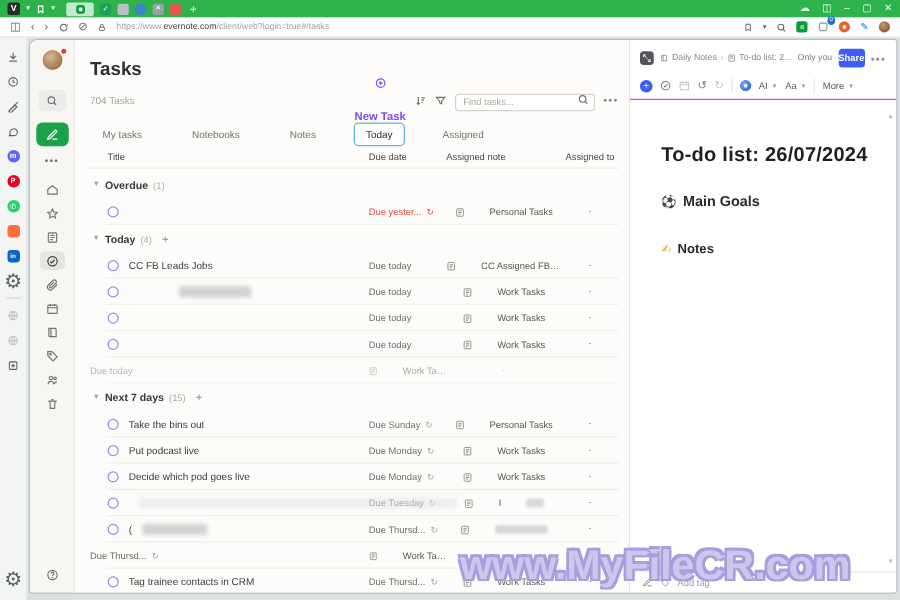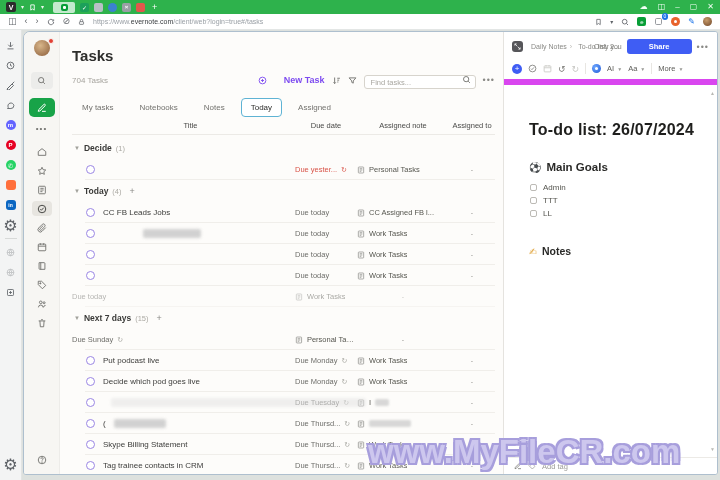--- a/index.html
+++ b/index.html
@@ -59,78 +59,78 @@
   .sbi{width:20px;height:15px;display:flex;align-items:center;justify-content:center;color:#72726e;border-radius:4px;}
   .sbi.active{background:#e7e5e0;color:#3b3b39;}
   .sbhelp{position:absolute;bottom:9px;color:#72726e;}
 
   
   .tasksp{flex:1;display:flex;flex-direction:column;padding:0 8px 0 12px;min-width:0;background:#fdfcfa;}
   .t-title{margin-top:15px;font-size:15px;font-weight:bold;color:#2e2e2c;}
   .t-subrow{display:flex;align-items:center;margin-top:7px;height:18px;}
   .t-count{font-size:8px;color:#a6a49e;}
   .t-controls{margin-left:auto;display:flex;align-items:center;gap:7px;}
-  .newtask{display:flex;align-items:center;gap:17px;color:#7d4bf0;font-size:9px;font-weight:bold;}
+  .newtask{display:flex;align-items:center;gap:17px;color:#7d4bf0;font-size:9px;font-weight:bold;flex-direction:column;}
   .toolico{color:#6f6f6b;}
   .findbox{position:relative;}
   .findbox input{width:112px;height:14px;border:1px solid #d7d4cd;border-radius:3px;font-size:7.5px;color:#55554f;padding:0 18px 0 6px;background:#fff;outline:none;font-family:inherit;}
   .findbox input::placeholder{color:#a9a7a1;}
   .findbox .mag{position:absolute;right:5px;top:4px;color:#6f6f6b;}
   .hmore{color:#8a8a86;font-size:9px;letter-spacing:1px;}
-  .t-tabs{display:flex;gap:6px;margin-top:9px;align-items:center;}
+  .t-tabs{display:flex;gap:20px;margin-top:9px;align-items:center;}
   .ttab{font-size:8px;color:#73726e;padding:4px 9px;border:1px solid transparent;border-radius:4px;white-space:nowrap;}
   .ttab.active{background:#fff;border-color:#5fb3d4;color:#2d2d2b;}
   .tlist{flex:1;overflow:hidden;margin-top:2px;}
   .trow{display:grid;grid-template-columns:1fr 62px 92px 46px;align-items:center;}
   .thead{height:18px;border-bottom:1px solid #eceae6;}
-  .thead span{font-size:7.5px;color:#4a4a48;text-align:center;}
+  .thead span{font-size:7.5px;color:#4a4a48;}
   .thead span:last-child{text-align:center;}
   .sechdr{display:flex;align-items:center;gap:4px;height:22px;padding-left:2px;}
   .chev{color:#a2a29c;font-size:6px;}
   .secname{font-size:8.5px;font-weight:bold;color:#3a3a38;}
   .seccount{font-size:7.5px;color:#aba9a3;}
   .secadd{color:#8a8a86;font-size:9px;margin-left:4px;}
   .taskrow{height:21px;position:relative;}
   .taskrow::after{content:"";position:absolute;left:13px;right:0;bottom:0;height:1px;background:#f0eeea;}
   .tcell1{display:flex;align-items:center;gap:8px;padding-left:14px;min-width:0;}
   .circ{width:9px;height:9px;border:1.3px solid #9a86e4;border-radius:50%;flex:none;background:#fff;}
   .ccirc{width:10px;height:10px;border:1px solid #b7b5b0;border-radius:50%;flex:none;color:#a3a19b;font-size:6px;display:flex;align-items:center;justify-content:center;}
   .ttl{font-size:8px;color:#3c3c3a;white-space:nowrap;overflow:hidden;}
   .blob{display:inline-block;height:9px;border-radius:2px;background:#c7c7c7;filter:blur(1.5px);opacity:.8;flex:none;}
   .blob.light{background:#e4e4e4;opacity:.55;}
   .nblob{display:inline-block;height:7px;border-radius:2px;background:#cfcfcf;filter:blur(1.2px);opacity:.8;flex:none;}
   .due{font-size:7.5px;color:#6e6e6a;display:flex;gap:4px;align-items:center;white-space:nowrap;}
   .due.red{color:#d95348;}
   .rec{font-size:7px;color:#a7a7a1;}
   .due.red .rec{color:#d95348;}
-  .notecell{display:flex;align-items:center;gap:4px;font-size:7.5px;color:#56564f;min-width:0;}
+  .notecell{display:flex;align-items:center;gap:20px;font-size:7.5px;color:#56564f;min-width:0;justify-content:center;}
   .notecell .nt{white-space:nowrap;overflow:hidden;text-overflow:ellipsis;}
   .asgn{text-align:center;font-size:7px;color:#8d8d88;}
   .completed{opacity:.5;}
   .completed .ttl{text-decoration:line-through;color:#8f8d87;}
 
   
   .notep{width:214px;flex:none;border-left:1px solid #e5e3df;background:#fff;display:flex;flex-direction:column;position:relative;}
   .np-head{display:flex;align-items:center;gap:5px;padding:7px 8px 3px 8px;}
   .expand{width:11px;height:11px;background:#56565a;border-radius:3px;display:flex;align-items:center;justify-content:center;color:#fff;flex:none;}
   .np-bc{display:flex;align-items:center;gap:3px;font-size:7px;color:#8a8a86;min-width:0;white-space:nowrap;}
   .np-bc .sep{color:#b9b7b2;}
   .onlyyou{margin-left:auto;font-size:7px;color:#7d7d79;white-space:nowrap;}
-  .sharebtn{background:#3f5df4;color:#fff;font-size:7.5px;font-weight:bold;padding:3px 22px;border-radius:3px;flex:none;}
+  .sharebtn{background:#3f5df4;color:#fff;font-size:7.5px;font-weight:bold;padding:3px 0;border-radius:3px;flex:none;}
   .npmore{color:#8a8a86;font-size:9px;letter-spacing:1px;flex:none;}
   .np-tools{display:flex;align-items:center;gap:6px;padding:6px 8px 5px 8px;}
   .tool-plus{width:10px;height:10px;background:#3f5df4;border-radius:50%;color:#fff;font-size:8px;line-height:9px;text-align:center;flex:none;}
   .tool{color:#7c7c78;}
   .tool.dim{color:#c8c8c4;}
   .tooldiv{width:1px;height:11px;background:#e8e6e2;}
   .aicirc{width:9px;height:9px;border-radius:50%;background:radial-gradient(circle at 35% 35%,#6ea8ff,#1f58d6);position:relative;flex:none;}
   .aicirc::after{content:"";position:absolute;left:3px;top:3px;width:3px;height:3px;background:#fff;border-radius:50%;}
   .tlabel{font-size:7.5px;color:#5a5a56;display:flex;align-items:center;gap:3px;white-space:nowrap;}
   .dcaret{font-size:5px;color:#9a9a96;}
-  .np-body{flex:1;padding:36px 14px 0 25px;position:relative;overflow:hidden;border-top:6px solid #d946ef;}
+  .np-body{flex:1;padding:36px 14px 0 25px;position:relative;overflow:hidden;border-top:1px solid #d946ef;}
   .np-title{font-size:16px;font-weight:bold;color:#1f1f1d;letter-spacing:.2px;}
   .goals{margin-top:22px;display:flex;align-items:center;gap:5px;font-size:11.5px;font-weight:bold;color:#2a2a28;}
   .gball{font-size:10px;color:#2f6fd6;}
   .chklist{margin-top:8px;}
   .chk{display:flex;align-items:center;gap:6px;height:13px;padding-left:1px;}
   .chkbox{width:7px;height:7px;border:1px solid #bcbab5;border-radius:2px;flex:none;}
   .chklab{font-size:8px;color:#55554f;}
   .noteshdr{margin-top:25px;display:flex;align-items:center;gap:5px;font-size:10.5px;font-weight:bold;color:#2a2a28;}
   .pennote{font-size:9.5px;color:#e0a43c;}
   .np-foot{border-top:1px solid #eceae6;height:17px;display:flex;align-items:center;gap:6px;padding:0 10px;flex:none;}
@@ -411,21 +411,21 @@
       </div>
     <div class="trow thead">
         <span style="padding-left: 14px;">Title</span>
         <span>Due date</span>
         <span>Assigned note</span>
         <span>Assigned to</span>
       </div>
     <div class="tlist">
         <div class="sechdr">
           <span class="chev">▼</span>
-          <span class="secname">Decide</span>
+          <span class="secname">Overdue</span>
           <span class="seccount">(1)</span>
         </div>
         <div class="trow taskrow">
           <div class="tcell1">
             <span class="circ"></span>
           </div>
           <div class="due red">
             <span>Due yester...</span>
             <span class="rec">↻</span>
           </div>
@@ -523,20 +523,24 @@
           </div>
           <div class="asgn">-</div>
         </div>
         <div class="sechdr">
           <span class="chev">▼</span>
           <span class="secname">Next 7 days</span>
           <span class="seccount">(15)</span>
           <span class="secadd">+</span>
         </div>
         <div class="trow taskrow">
+          <div class="tcell1">
+            <span class="circ"></span>
+            <span class="ttl">Take the bins out</span>
+          </div>
           <div class="due">
             <span>Due Sunday</span>
             <span class="rec">↻</span>
           </div>
           <div class="notecell">
             <svg width="8" height="8" viewBox="0 0 24 24" fill="none" stroke="#8d8d89" stroke-width="2.2">
               <rect x="4" y="3" width="16" height="18" rx="2"></rect>
               <path d="M8 8h8M8 12h8M8 16h5"></path>
             </svg>
             <span class="nt">Personal Tasks</span>
@@ -613,24 +617,20 @@
           <div class="notecell">
             <svg width="8" height="8" viewBox="0 0 24 24" fill="none" stroke="#8d8d89" stroke-width="2.2">
               <rect x="4" y="3" width="16" height="18" rx="2"></rect>
               <path d="M8 8h8M8 12h8M8 16h5"></path>
             </svg>
             <span class="nblob" style="width:42px"></span>
           </div>
           <div class="asgn">-</div>
         </div>
         <div class="trow taskrow">
-          <div class="tcell1">
-            <span class="circ"></span>
-            <span class="ttl">Skype Billing Statement</span>
-          </div>
           <div class="due">
             <span>Due Thursd...</span>
             <span class="rec">↻</span>
           </div>
           <div class="notecell">
             <svg width="8" height="8" viewBox="0 0 24 24" fill="none" stroke="#8d8d89" stroke-width="2.2">
               <rect x="4" y="3" width="16" height="18" rx="2"></rect>
               <path d="M8 8h8M8 12h8M8 16h5"></path>
             </svg>
             <span class="nt">Work Tasks</span>
@@ -713,34 +713,20 @@
           <span>More</span>
           <span class="dcaret">▼</span>
         </span>
     </div>
     <div class="np-body">
       <div class="np-title">To-do list: 26/07/2024</div>
       <div class="goals">
         <span class="gball">⚽</span>
         <span>Main Goals</span>
       </div>
-      <div class="chklist">
-          <div class="chk">
-            <span class="chkbox"></span>
-            <span class="chklab">Admin</span>
-          </div>
-          <div class="chk">
-            <span class="chkbox"></span>
-            <span class="chklab">TTT</span>
-          </div>
-          <div class="chk">
-            <span class="chkbox"></span>
-            <span class="chklab">LL</span>
-          </div>
-        </div>
       <div class="noteshdr">
         <span class="pennote">✍</span>
         <span>Notes</span>
       </div>
     </div>
     <span class="scrolltop">▲</span>
     <span class="scrollbot">▼</span>
     <div class="np-foot">
       <svg width="8" height="8" viewBox="0 0 24 24" fill="none" stroke="#6f6f6b" stroke-width="2.2">
           <path d="M12 20h9"></path>

